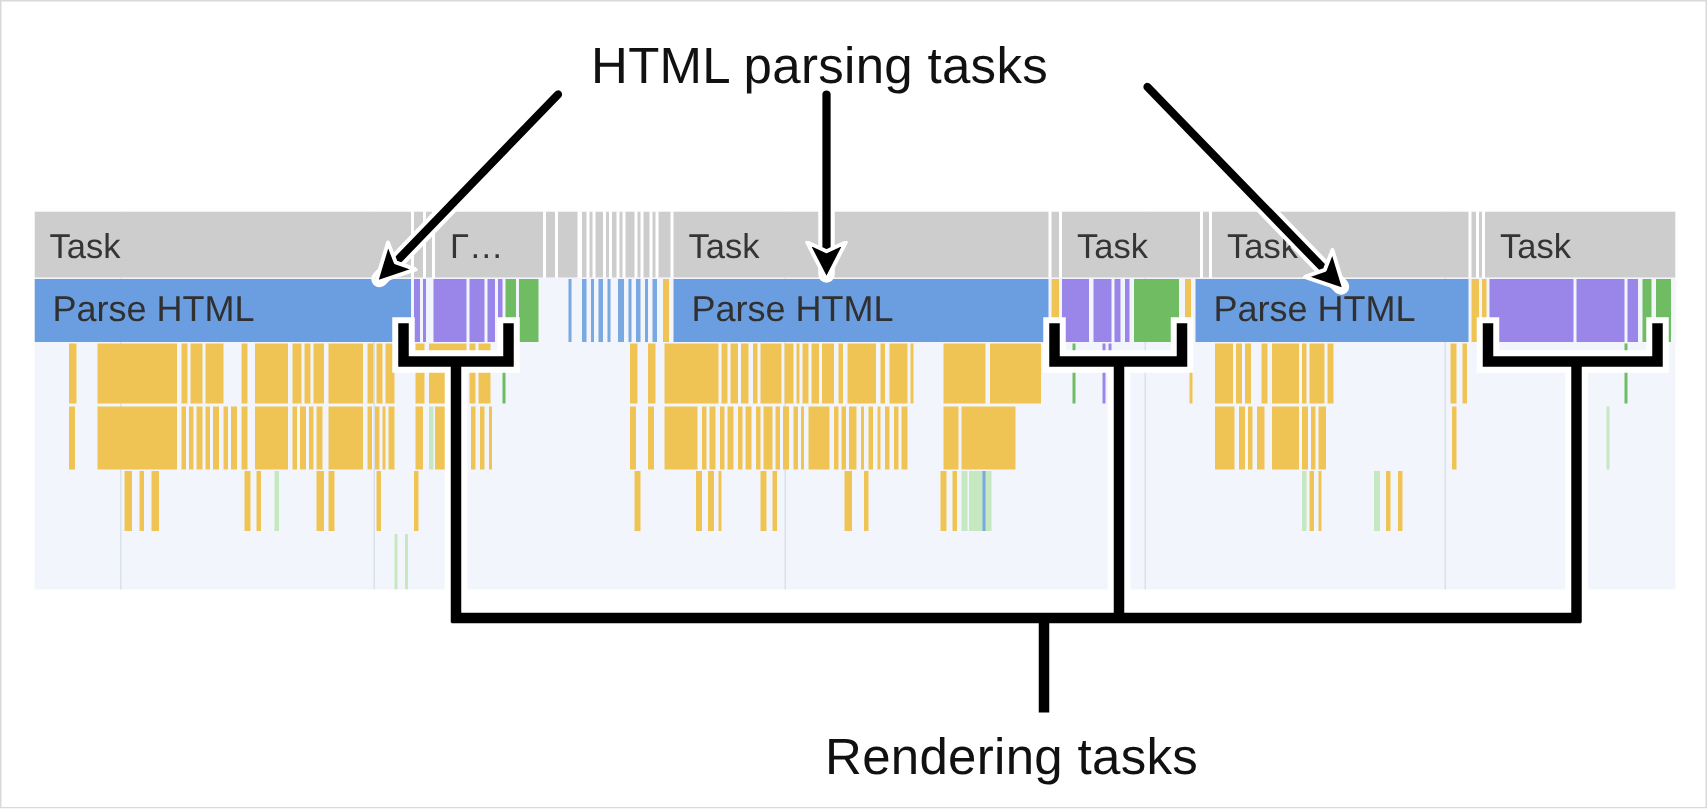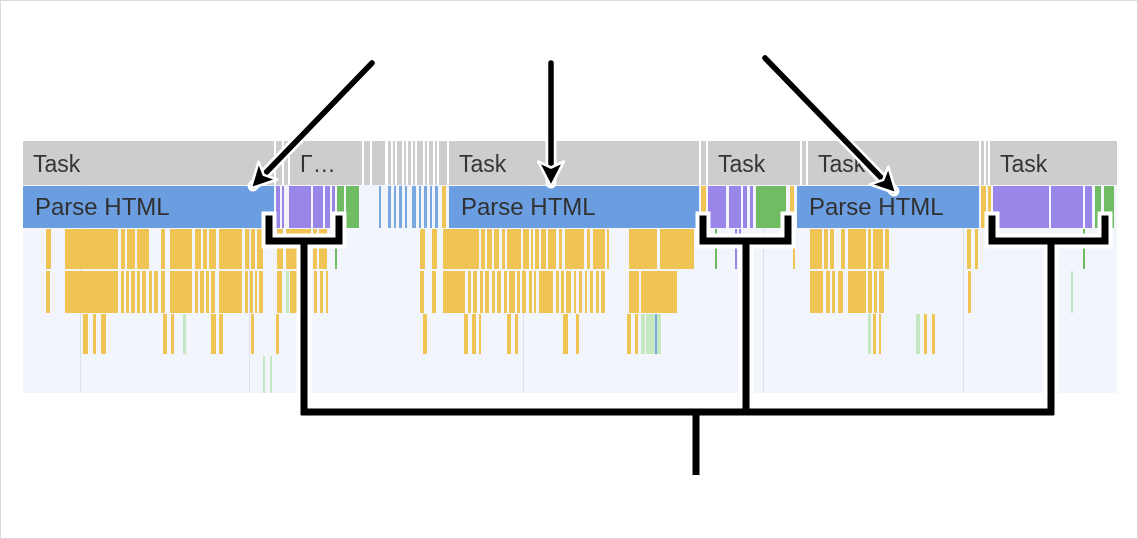--- a/index.html
+++ b/index.html
@@ -85,21 +85,23 @@
   #arrows,#brackets{
     position:absolute;left:0;top:0;width:1138px;height:539px;
     pointer-events:none;
   }
 </style>
 </head>
 <body>
 
 <div id="frame">
 
-
+  <div class="annot-label" id="label-html">HTML parsing tasks</div>
+
+  <div class="annot-label" id="label-render">Rendering tasks</div>
 
   <div id="timeline">
     <div id="guides-layer">
         <div class="guide" style="left: 57px;"></div>
         <div class="guide" style="left: 226px;"></div>
         <div class="guide" style="left: 500px;"></div>
         <div class="guide" style="left: 740px;"></div>
         <div class="guide" style="left: 940px;"></div>
       </div>
     <div id="task-row">

